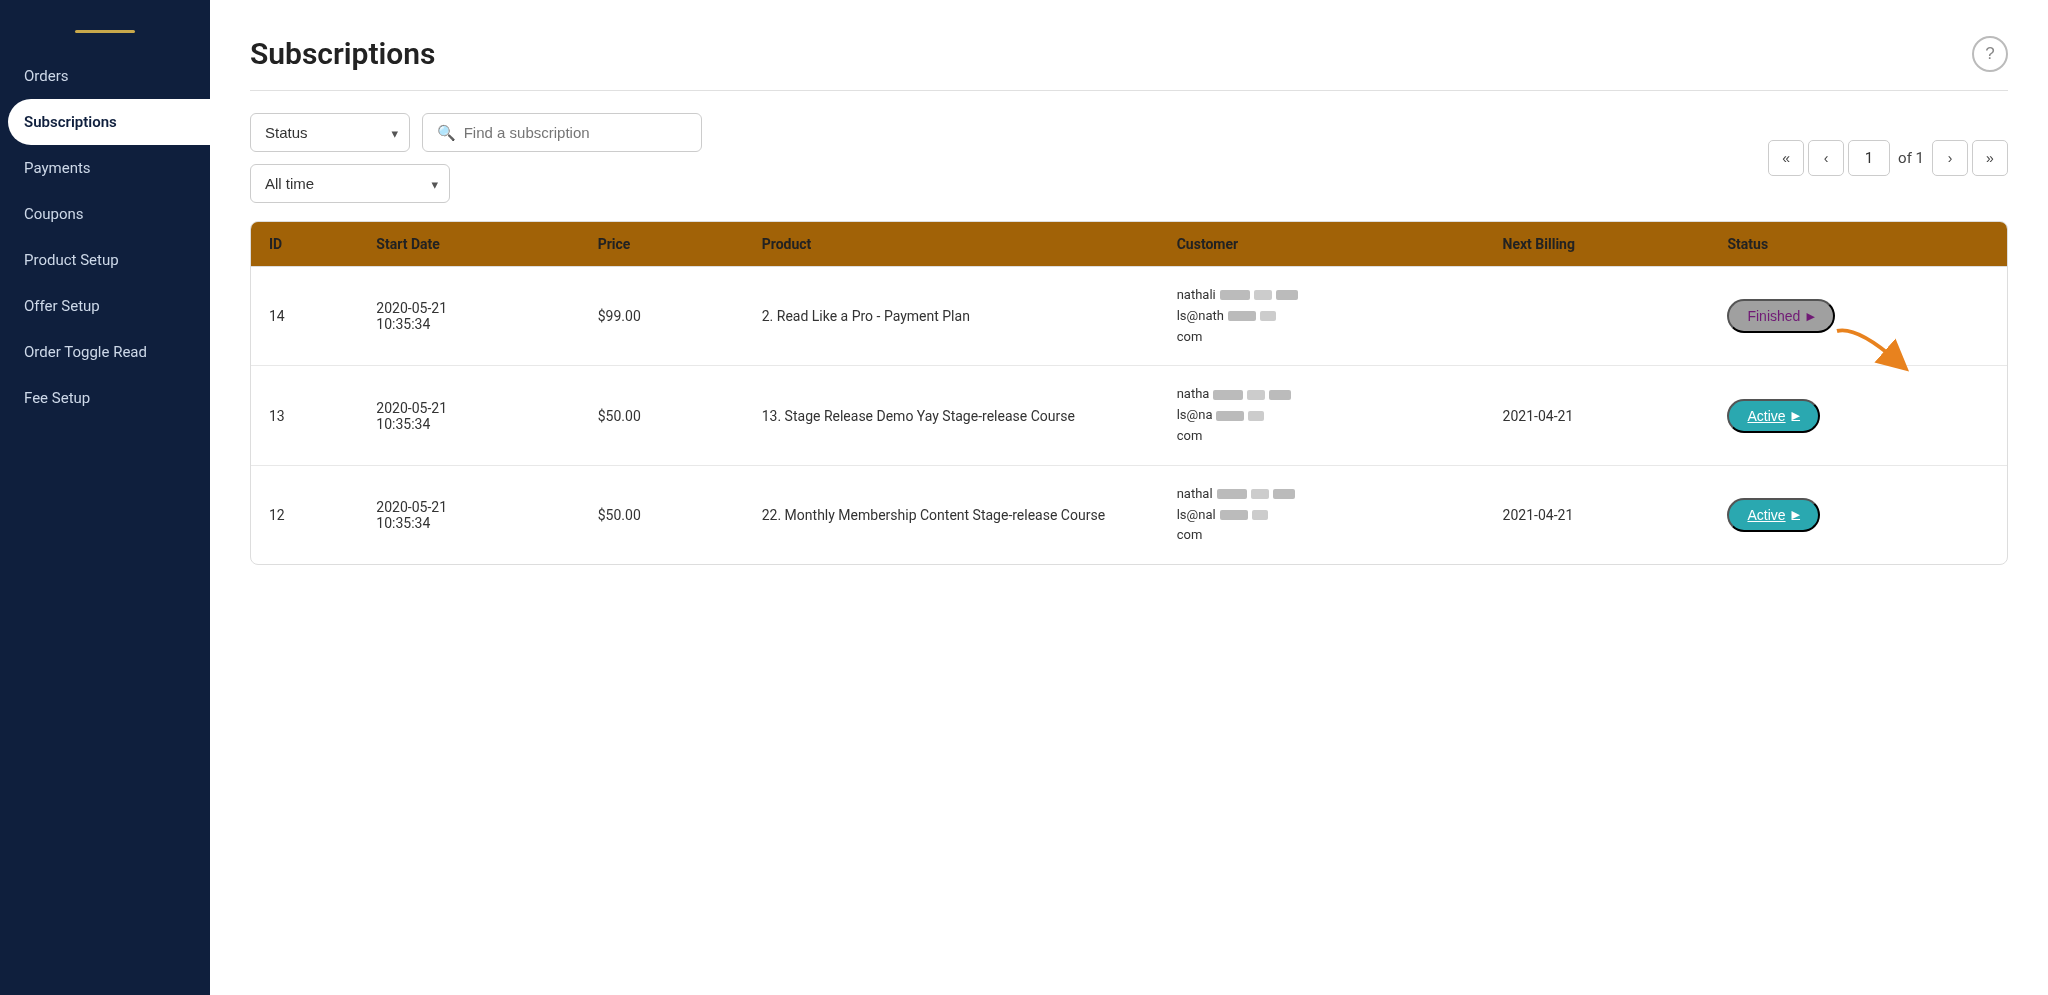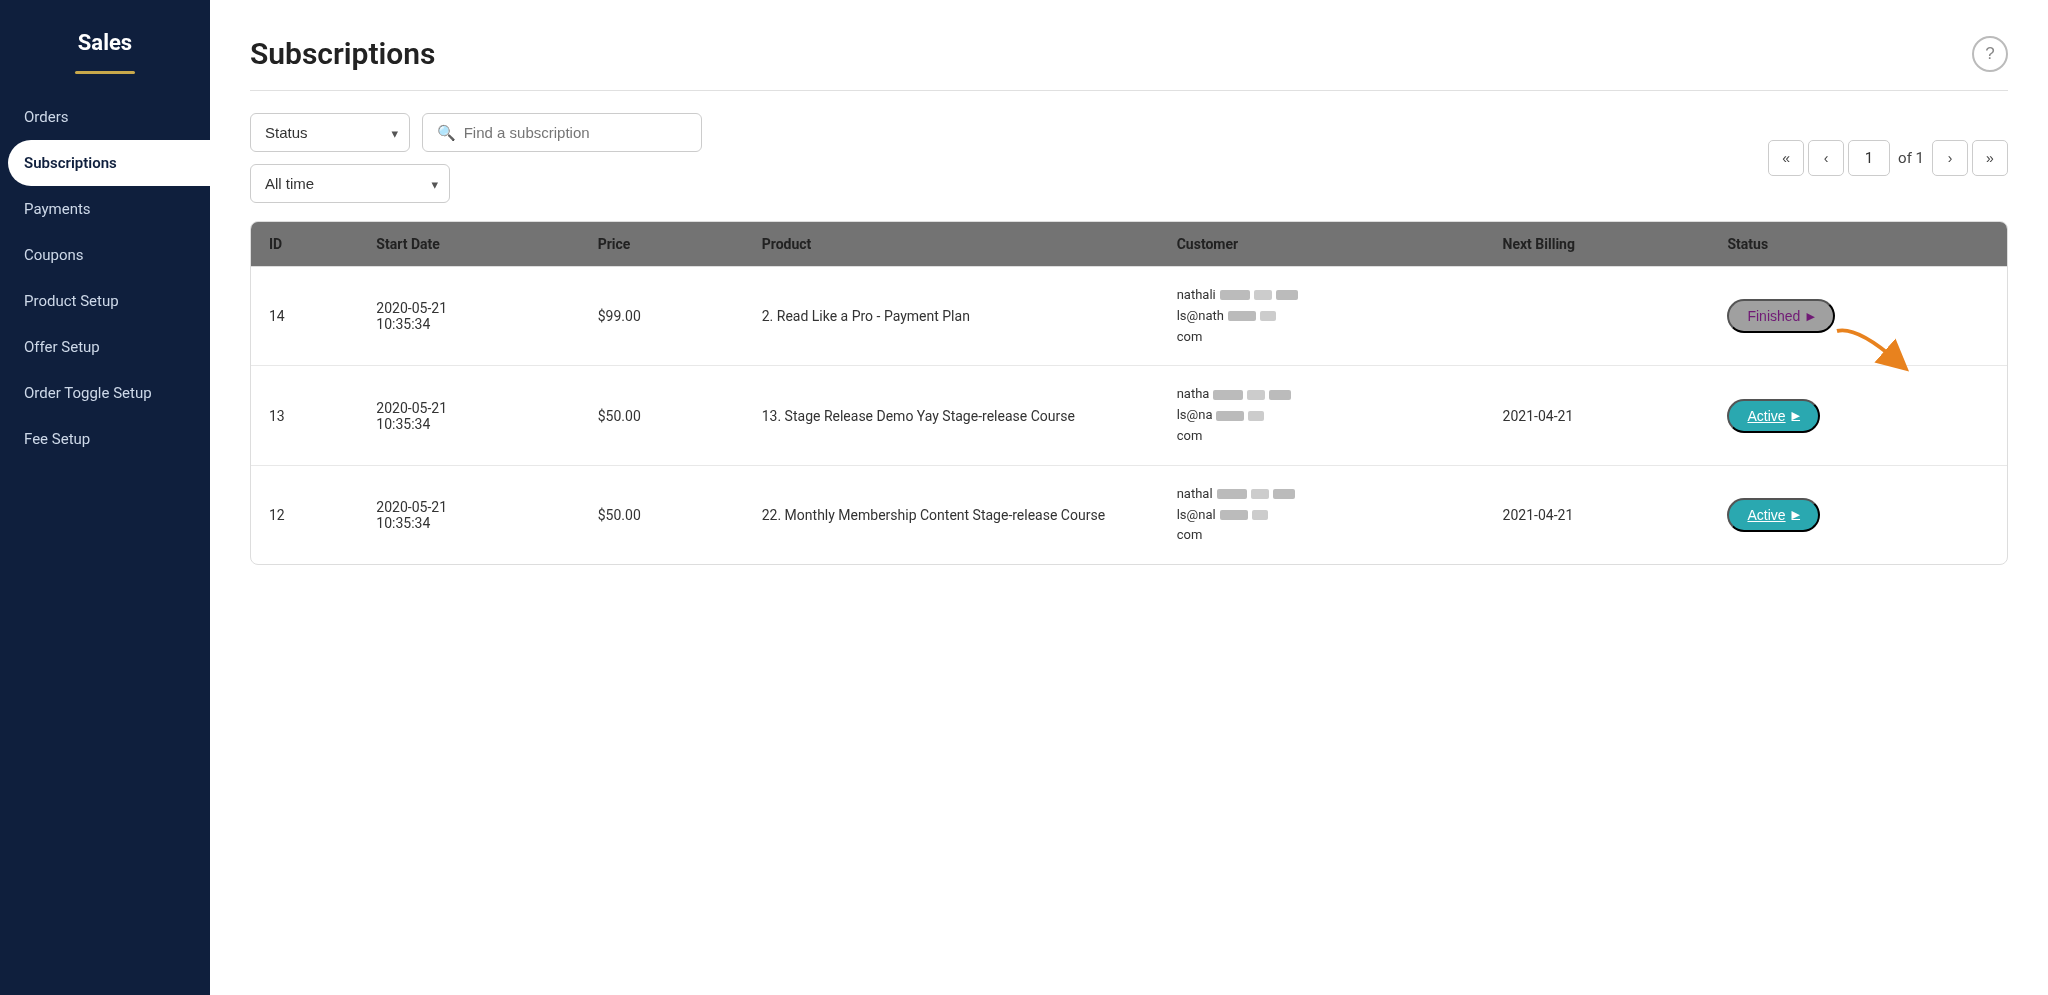--- a/index.html
+++ b/index.html
@@ -172,21 +172,21 @@
       border: 1.5px solid #ddd;
       border-radius: 8px;
       overflow: hidden;
       margin-top: 18px;
     }
     table {
       width: 100%;
       border-collapse: collapse;
       font-size: 14px;
     }
-    thead tr { background: #737373; }
+    thead tr { background: #a16207; }
     thead th {
       padding: 14px 18px;
       text-align: left;
       font-weight: 700;
       color: #222;
       font-size: 14px;
       border-bottom: 1.5px solid #ddd;
     }
     tbody tr {
       border-bottom: 1.5px solid #e8e8e8;
@@ -231,31 +231,30 @@
     }
     .customer-cell { font-size: 13px; line-height: 1.6; margin-top: 13px; }
     .customer-line { display: flex; align-items: center; gap: 4px; flex-wrap: wrap; }
 
     .row-with-arrow { position: relative; }
   </style>
 </head>
 <body>
 
 <nav class="sidebar">
-  <div class="sidebar-title">Sales</div>
   <div class="sidebar-divider"></div>
 
   <div id="sidebar-items">
       <div class="sidebar-item">Orders</div>
       <div class="sidebar-item active">Subscriptions</div>
       <div class="sidebar-item">Payments</div>
       <div class="sidebar-item">Coupons</div>
       <div class="sidebar-item">Product Setup</div>
       <div class="sidebar-item">Offer Setup</div>
-      <div class="sidebar-item">Order Toggle Setup</div>
+      <div class="sidebar-item">Order Toggle Read</div>
       <div class="sidebar-item">Fee Setup</div>
     </div>
 </nav>
 
 <main class="main">
 
   <div class="page-header">
     <h1 class="page-title">Subscriptions</h1>
     <button class="help-btn">?</button>
   </div>

